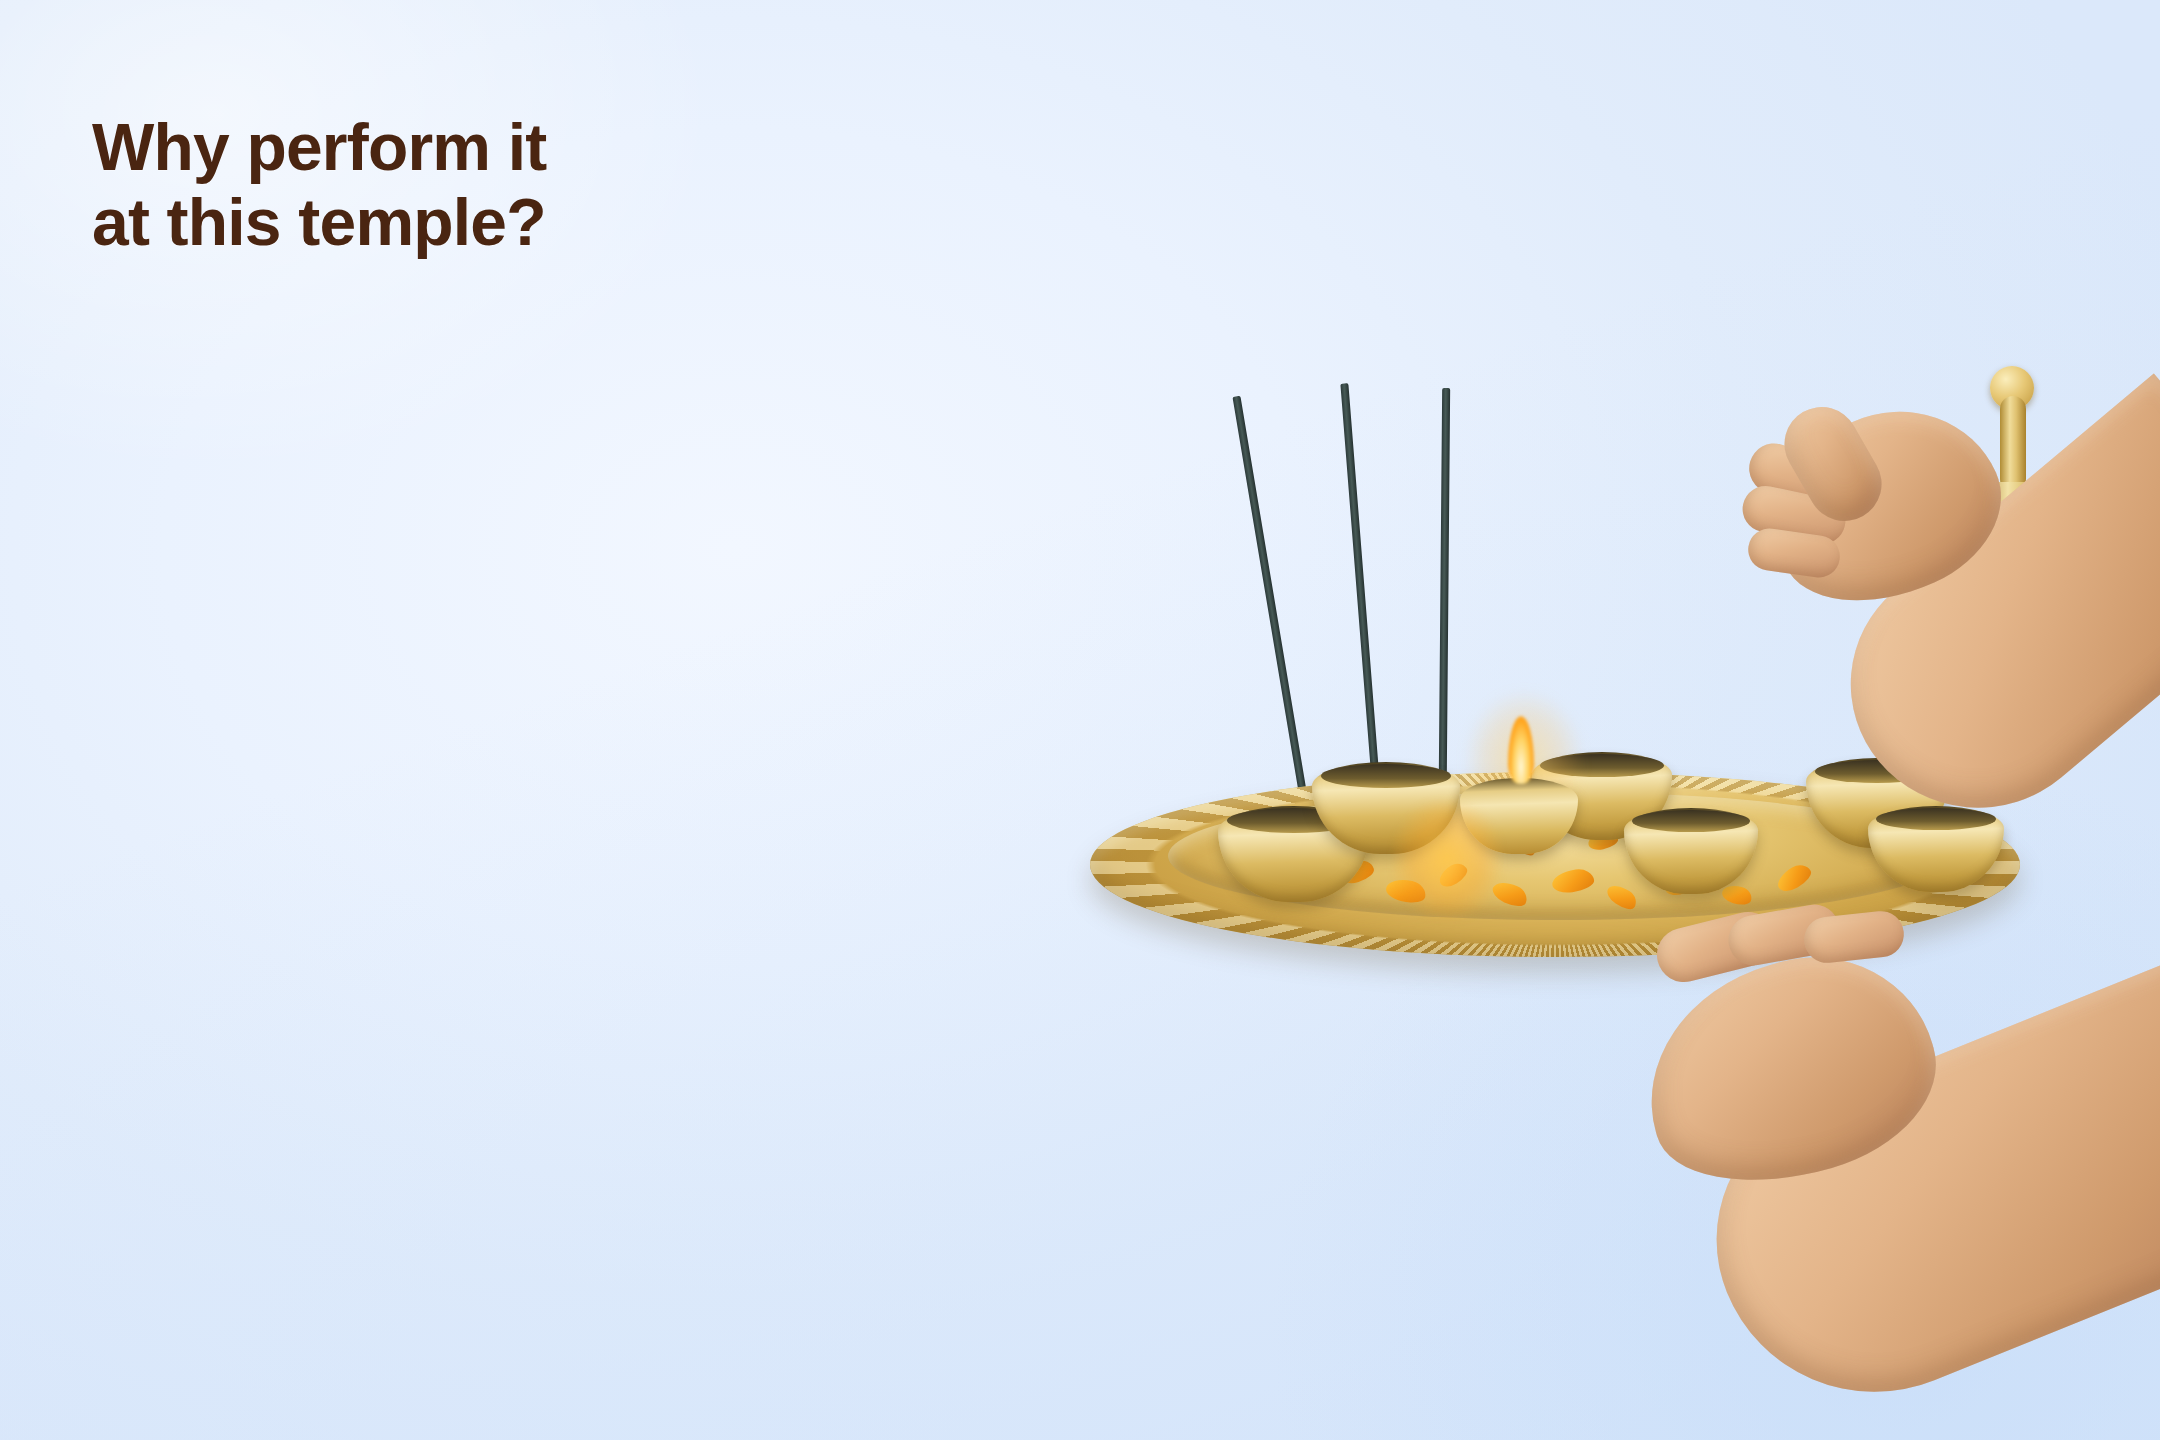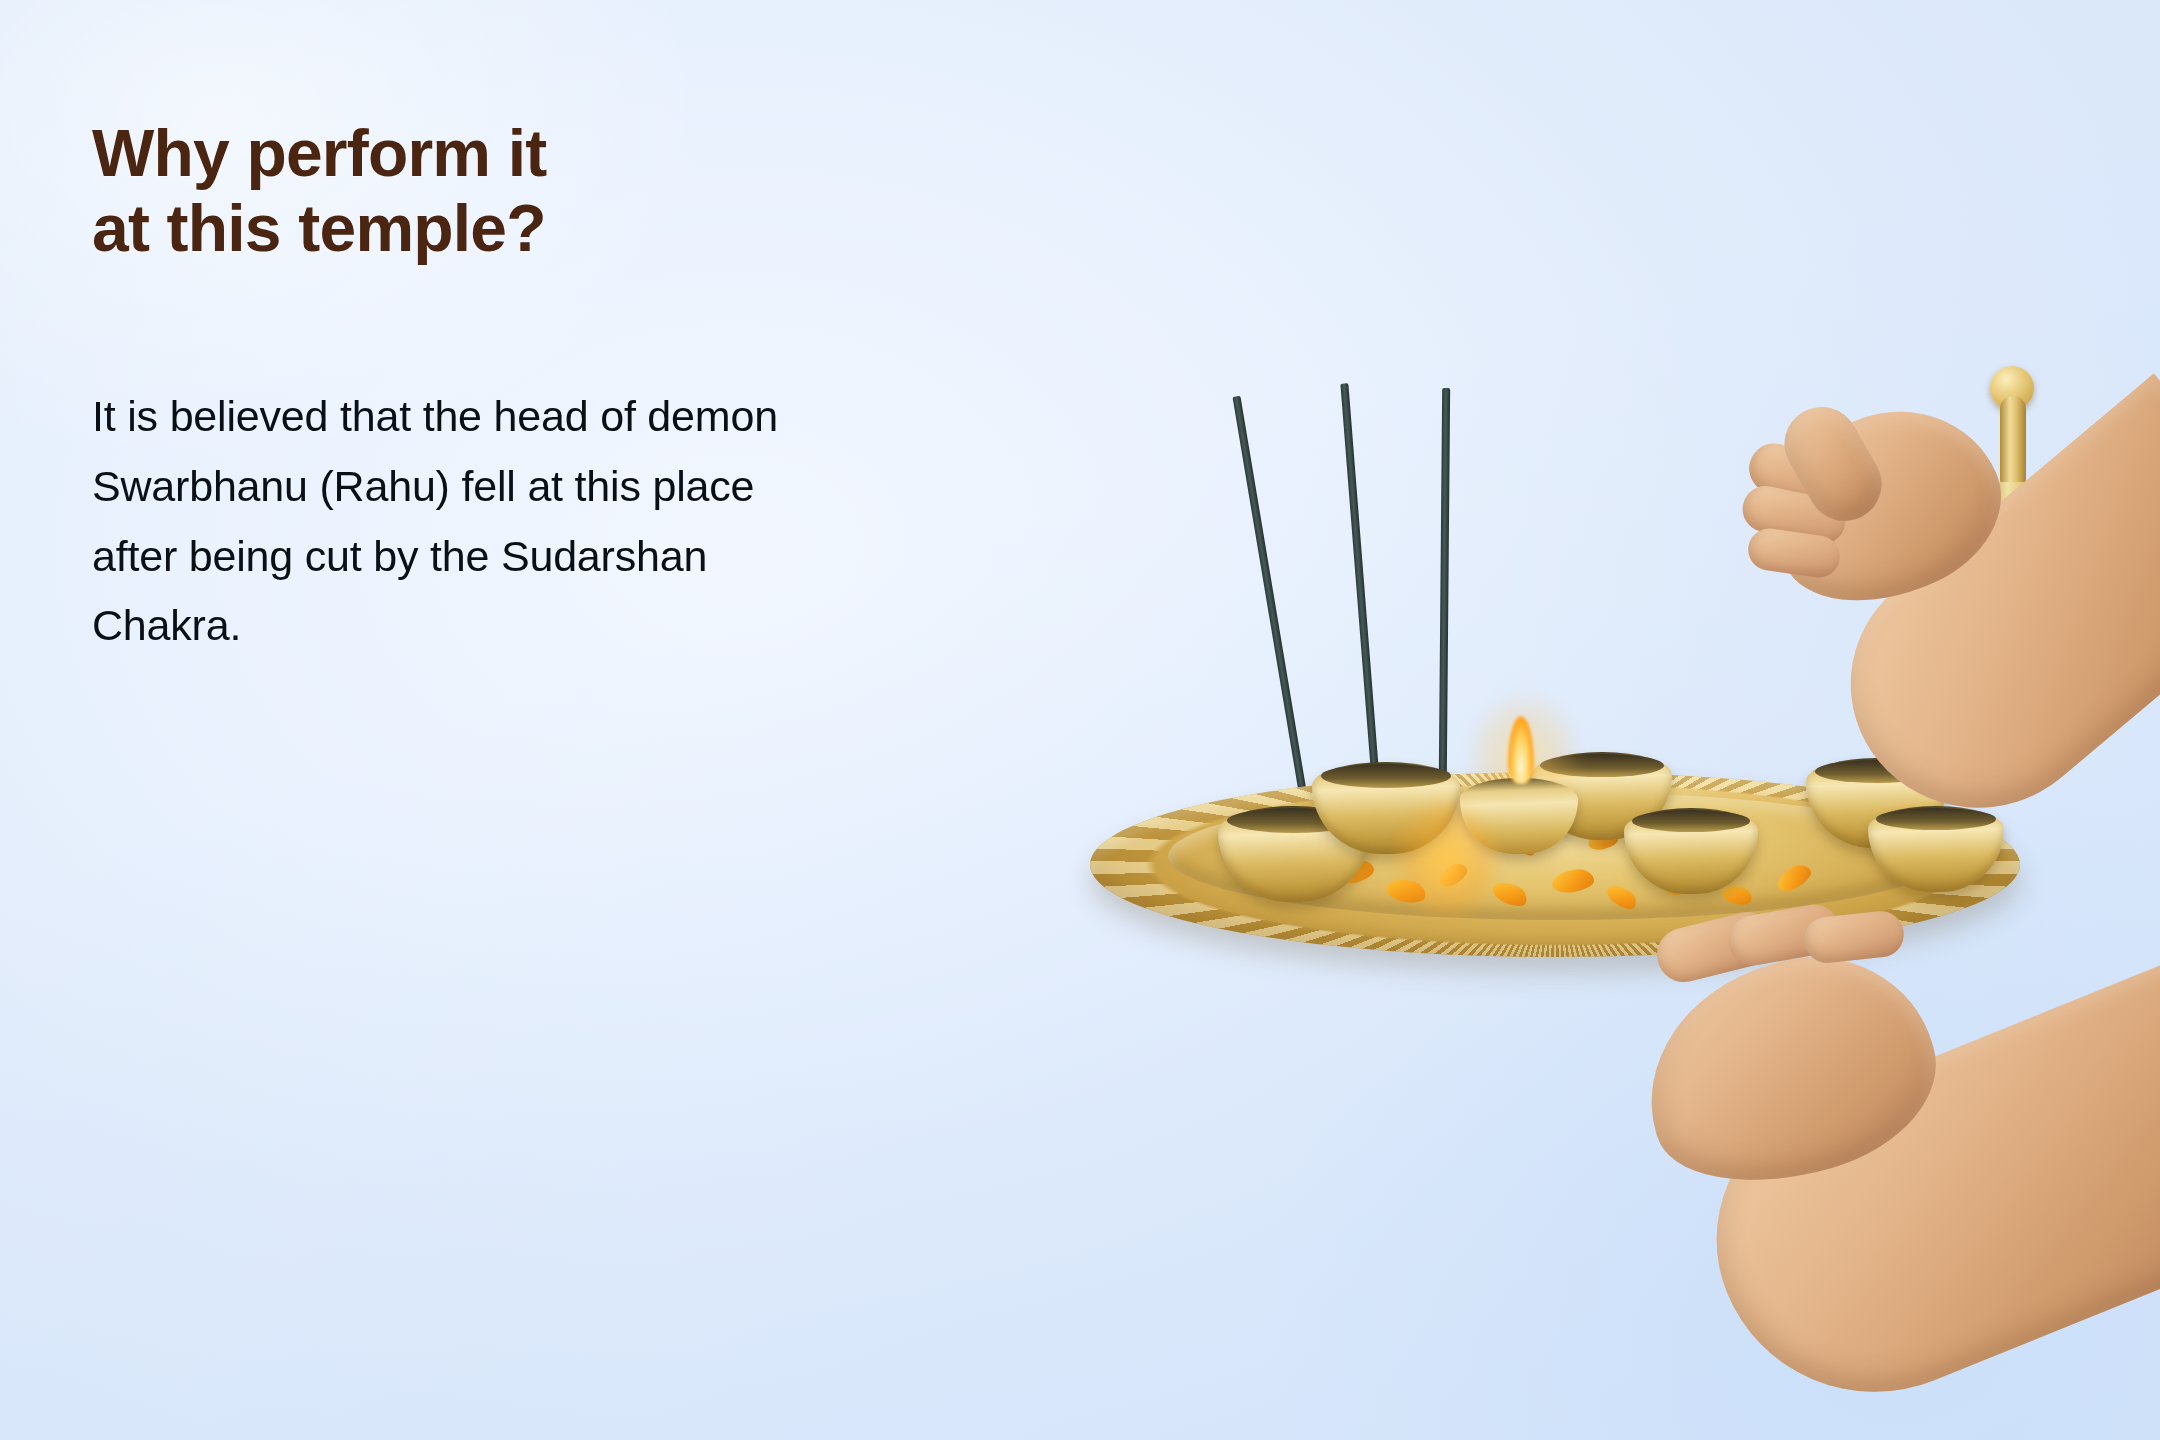--- a/index.html
+++ b/index.html
@@ -33,21 +33,21 @@
     background:
       radial-gradient(ellipse 900px 800px at 88% 92%, rgba(196,219,248,0.55) 0%, rgba(196,219,248,0) 70%),
       radial-gradient(ellipse 700px 500px at 10% 8%,  rgba(255,255,255,0.55) 0%, rgba(255,255,255,0) 72%),
       linear-gradient(160deg, rgba(223,236,253,0.0) 40%, rgba(209,227,250,0.75) 100%);
   }
 
   
   .text-col {
     position: absolute;
     left: 92px;
-    top: 116px;
+    top: 110px;
     width: 1000px;
   }
   .headline {
     font-size: 66px;
     line-height: 1.14;
     font-weight: 700;
     letter-spacing: -0.8px;
     color: #4a2511;
     margin: 0;
     white-space: pre-line;
@@ -371,16 +371,15 @@
       <div class="finger fu2"></div>
       <div class="finger fu3"></div>
       <div class="skin thumb-upper"></div>
     </div>
 
   </div>
 
   <div class="text-col">
     <h1 class="headline">Why perform it
 at this temple?</h1>
-    <p class="body-block">It is believed that the head of demon Swarbhanu (Rahu) fell at this place after being cut by the Sudarshan Chakra.</p>
   </div>
 
 </div>
 
 </body></html>

